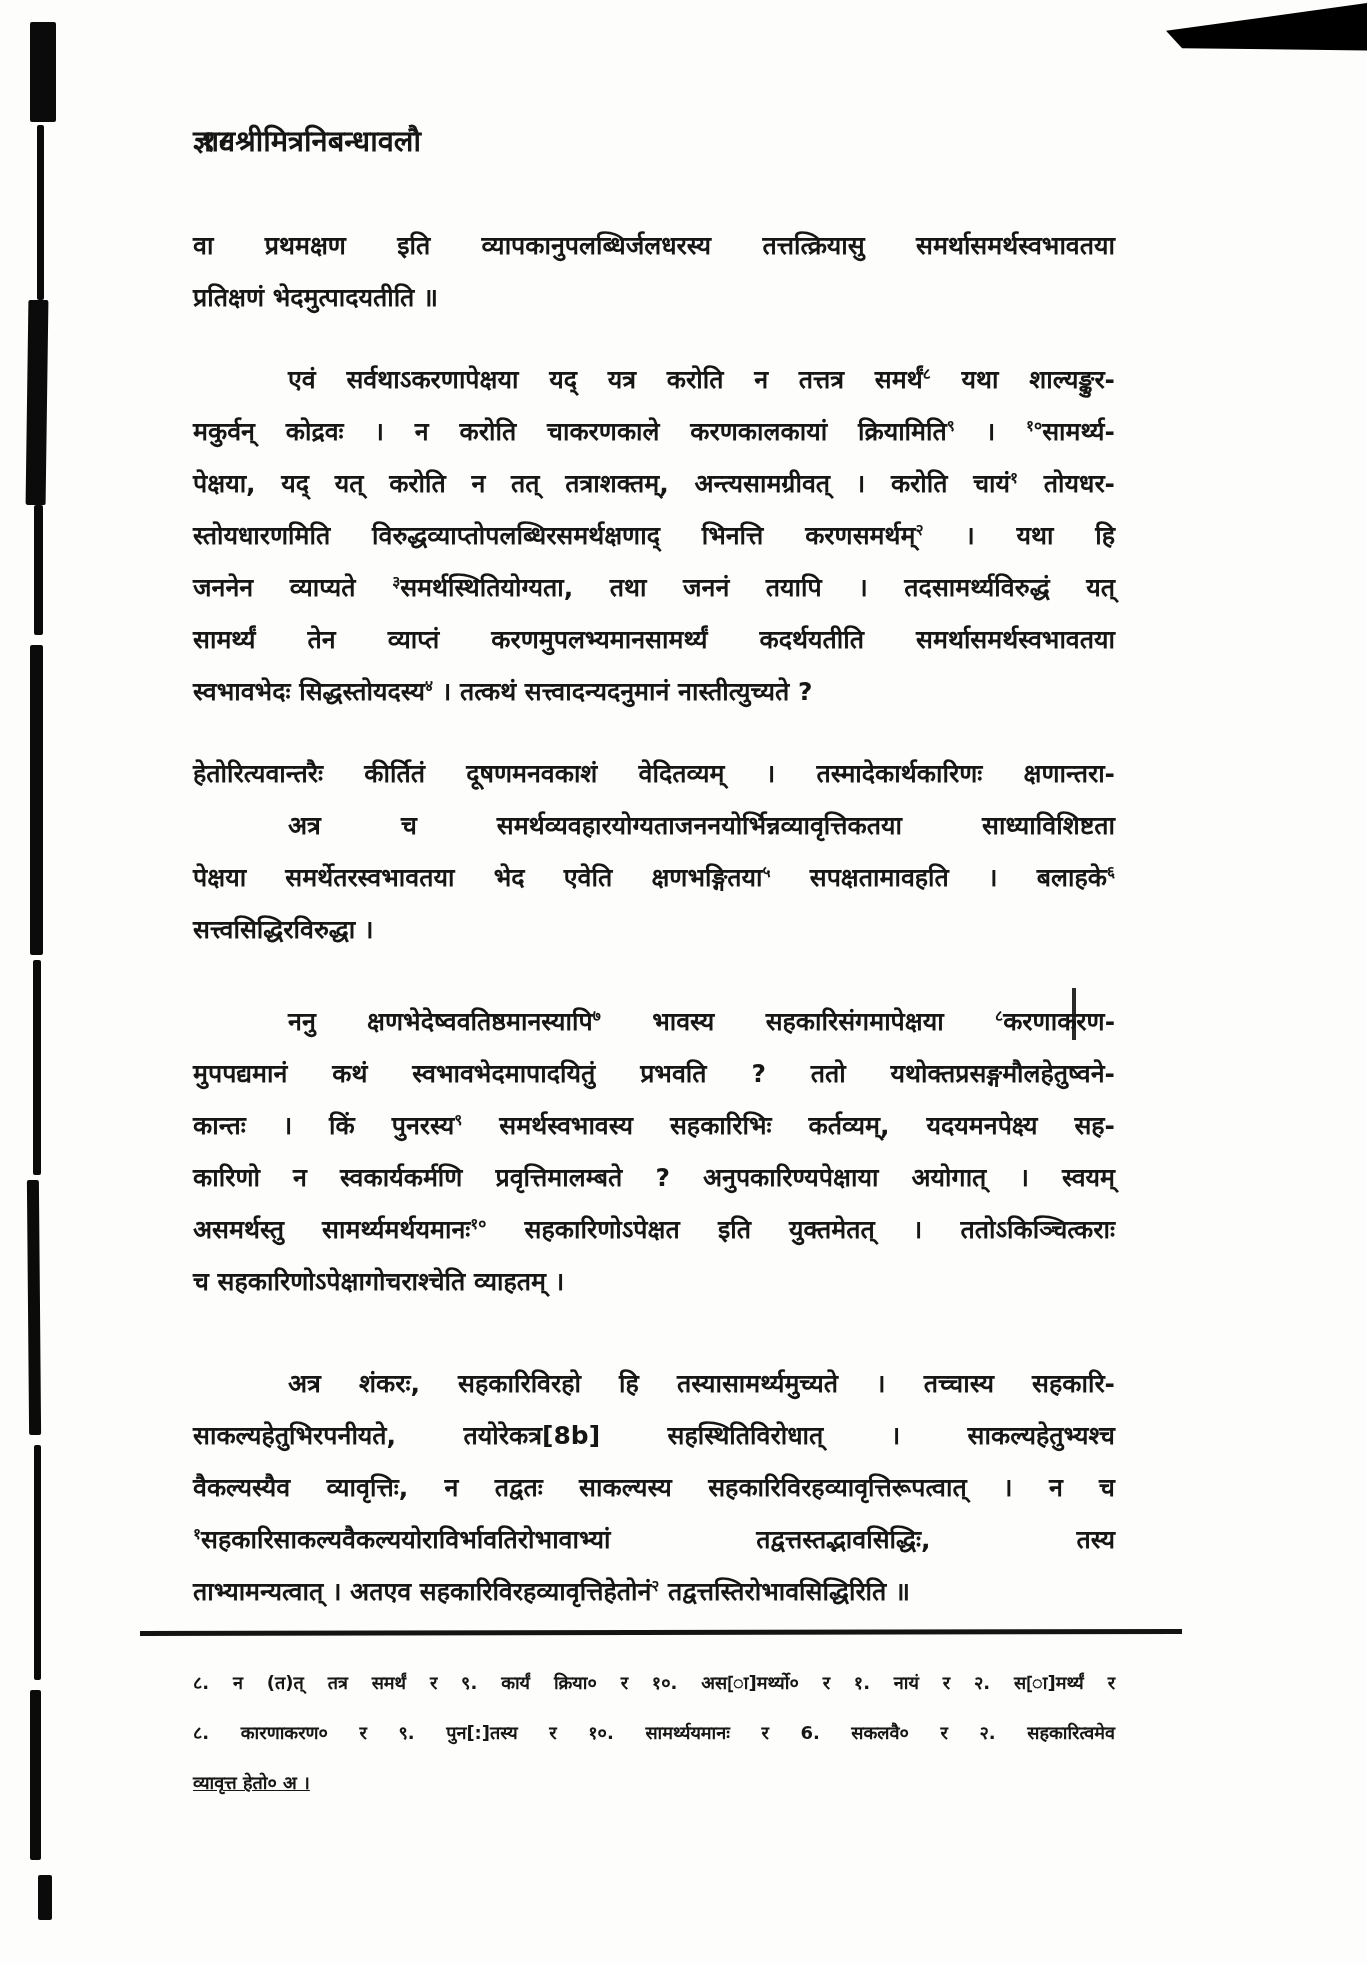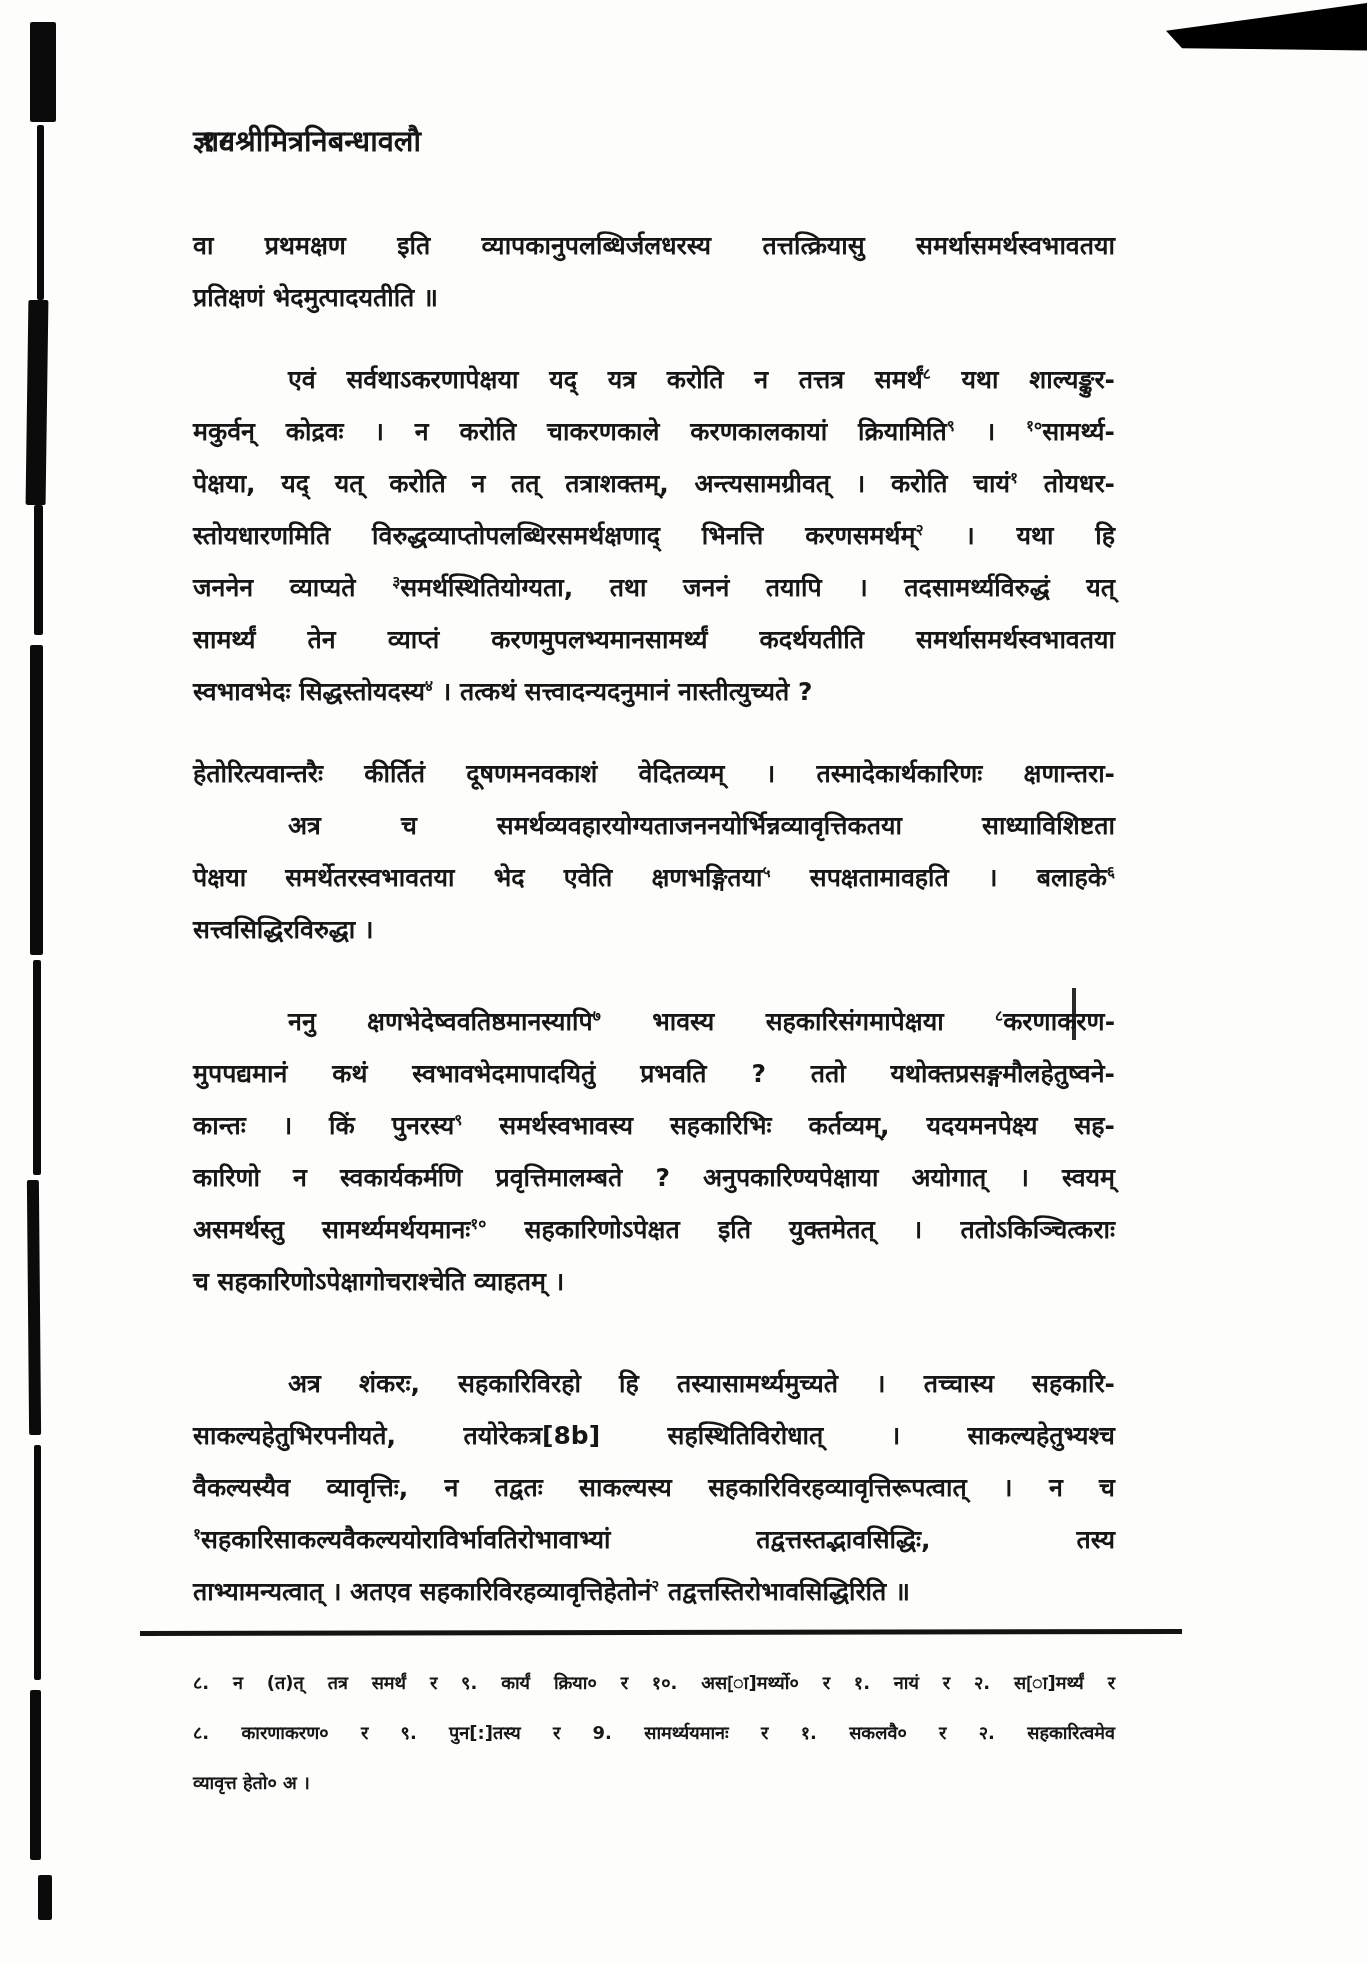--- a/index.html
+++ b/index.html
@@ -41,21 +41,21 @@
   .line.last { text-align-last:left; }
   .line.first { text-indent:95px; }
   .line sup { font-size:0.62em; line-height:0; vertical-align:super; }
 
   .footnote-rule {
     position:absolute; left:-53px; top:1512px; width:1042px; height:5px;
     background:#141414; transform:rotate(-0.12deg);
   }
   .footnotes { margin-top:40px; font-size:18px; font-weight:600; line-height:50px; }
   .footnotes .line { text-align:justify; text-align-last:justify; }
-  .footnotes .line.last { text-align-last:left; }
+  .footnotes .line.last { text-align-last:left;text-decoration:underline; }
 </style>
 </head>
 <body>
 
 <div class="page">
 
   <div class="binding-strip">
     <div class="seg" style="left:30px; top:22px;  width:26px; height:100px;"></div>
     <div class="seg" style="left:37px; top:125px; width:7px;  height:175px;"></div>
     <div class="seg" style="left:27px; top:300px; width:20px; height:205px; transform:rotate(0.8deg);"></div>
@@ -112,18 +112,18 @@
           <div class="line">वैकल्यस्यैव व्यावृत्तिः, न तद्वतः साकल्यस्य सहकारिविरहव्यावृत्तिरूपत्वात् । न च</div>
           <div class="line"><sup>१</sup>सहकारिसाकल्यवैकल्ययोराविर्भावतिरोभावाभ्यां तद्वत्तस्तद्भावसिद्धिः, तस्य</div>
           <div class="line last">ताभ्यामन्यत्वात् । अतएव सहकारिविरहव्यावृत्तिहेतोनं<sup>२</sup> तद्वत्तस्तिरोभावसिद्धिरिति ॥</div>
         </div>
       </div>
 
     <div class="footnote-rule"></div>
 
     <div class="footnotes">
         <div class="line">८. न (त)त् तत्र समर्थं र ९. कार्यं क्रिया० र १०. अस[ा]मर्थ्यो० र १. नायं र २. स[ा]मर्थ्यं र</div>
-        <div class="line">८. कारणाकरण० र ९. पुन[:]तस्य र 9. सामर्थ्ययमानः र १. सकलवै० र २. सहकारित्वमेव</div>
+        <div class="line">८. कारणाकरण० र ९. पुन[:]तस्य र १०. सामर्थ्ययमानः र 6. सकलवै० र २. सहकारित्वमेव</div>
         <div class="line last">व्यावृत्त हेतो० अ ।</div>
       </div>
 
   </div>
 </div>
 
 </body></html>

